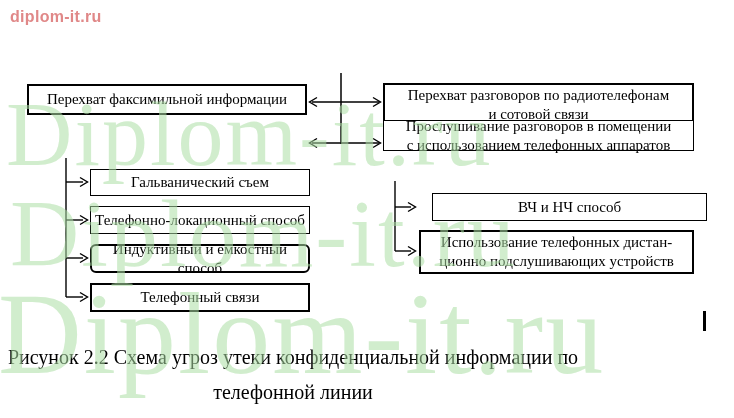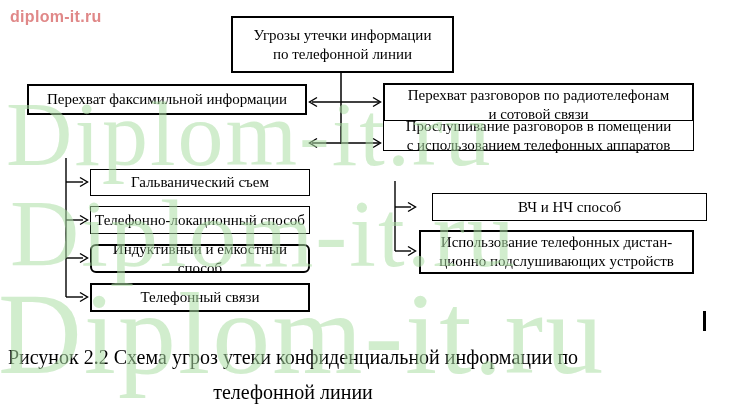--- a/index.html
+++ b/index.html
@@ -88,24 +88,20 @@
 
     <g stroke-width="1.4">
       <path d="M395 181 L395 251"></path>
       <path d="M395 207 L411 207"></path>
         <path d="M408 202.5 L415.5 207 L408 211.5"></path>
       <path d="M395 251 L411 251"></path>
         <path d="M408 246.5 L415.5 251 L408 255.5"></path>
     </g>
   </svg>
 
-  <div class="box b2" id="node-root">
-    <span>Угрозы утечки информации</span>
-    <span>по телефонной линии</span>
-  </div>
 
   <div class="box b2" id="node-left-fax">
     <span>Перехват факсимильной информации</span>
   </div>
 
 
   <div class="box" id="node-lmethod-0">
     <span>Гальванический съем</span>
   </div>
   <div class="box" id="node-lmethod-1">

